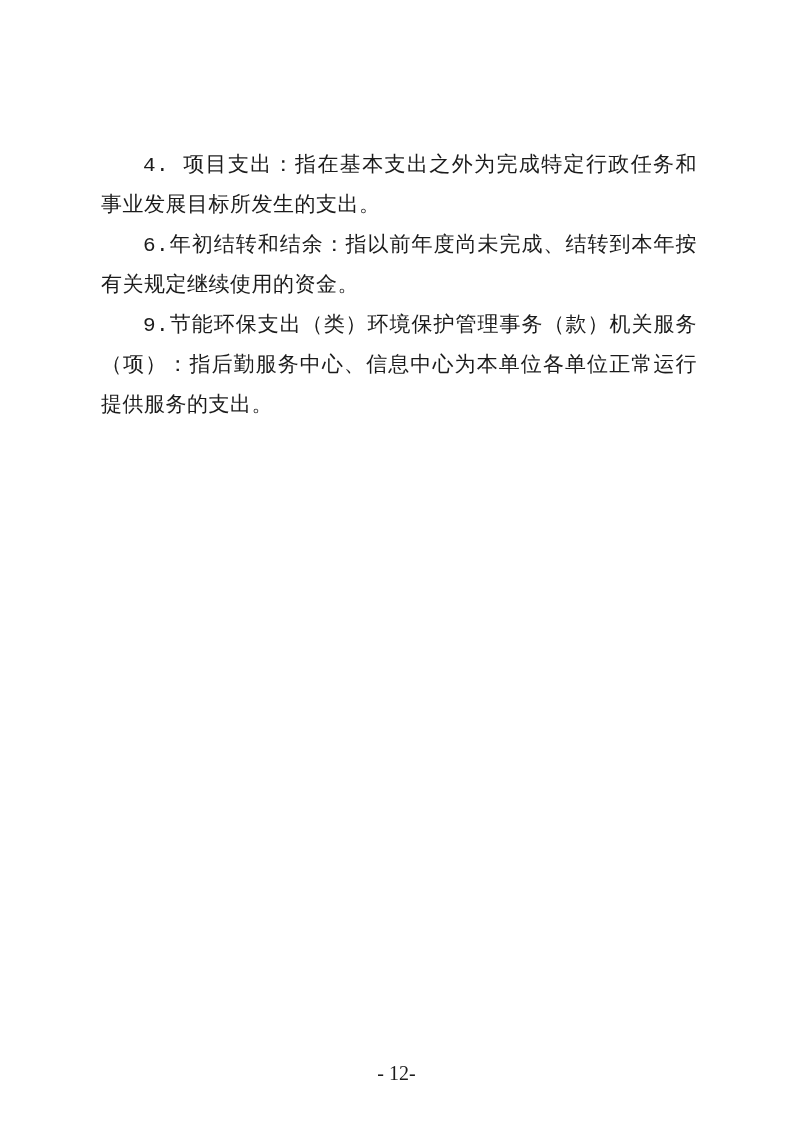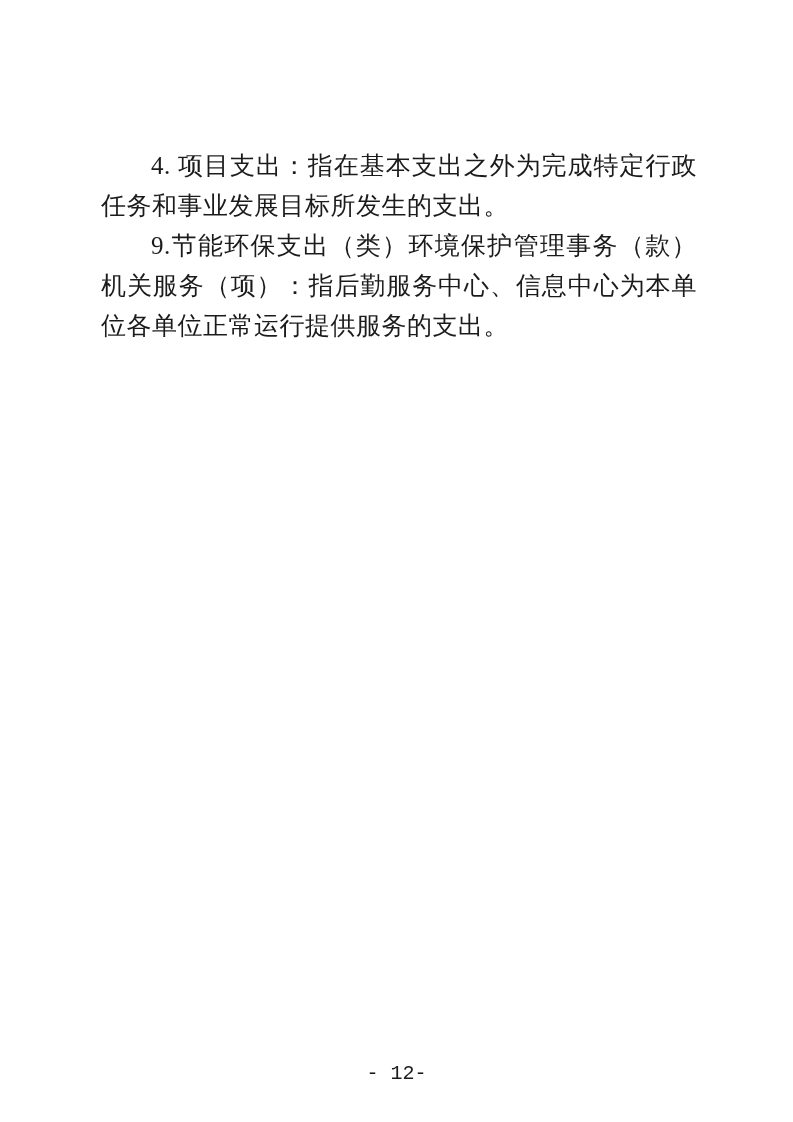--- a/index.html
+++ b/index.html
@@ -18,42 +18,44 @@
     }
     .content {
       position: absolute;
       left: 101px;
       top: 146px;
       width: 596px;
     }
     .content p {
       margin: 0;
       padding: 0;
-      font-size: 25px;
+      font-size: 21px;
       line-height: 40px;
       text-align: justify;
       text-justify: inter-character;
       text-indent: 2em;
       letter-spacing: 0.5px;
       word-break: break-all;
+      font-family: Liberation Mono, monospace;
     }
     .footer {
       position: absolute;
       left: 0;
       right: 0;
       top: 1062px;
       text-align: center;
-      font-family: Liberation Mono, monospace;
+      font-family: Liberation Serif, serif;
       font-size: 20px;
       color: #1b1b1b;
     }
   </style>
 </head>
 <body>
 
 <div class="page">
   <div class="content">
     <p>4. 项目支出：指在基本支出之外为完成特定行政任务和事业发展目标所发生的支出。</p>
+    <p>6.年初结转和结余：指以前年度尚未完成、结转到本年按有关规定继续使用的资金。</p>
     <p>9.节能环保支出（类）环境保护管理事务（款）机关服务（项）：指后勤服务中心、信息中心为本单位各单位正常运行提供服务的支出。</p>
   </div>
 
   <div class="footer">- 12-</div>
 </div>
 
 </body></html>

